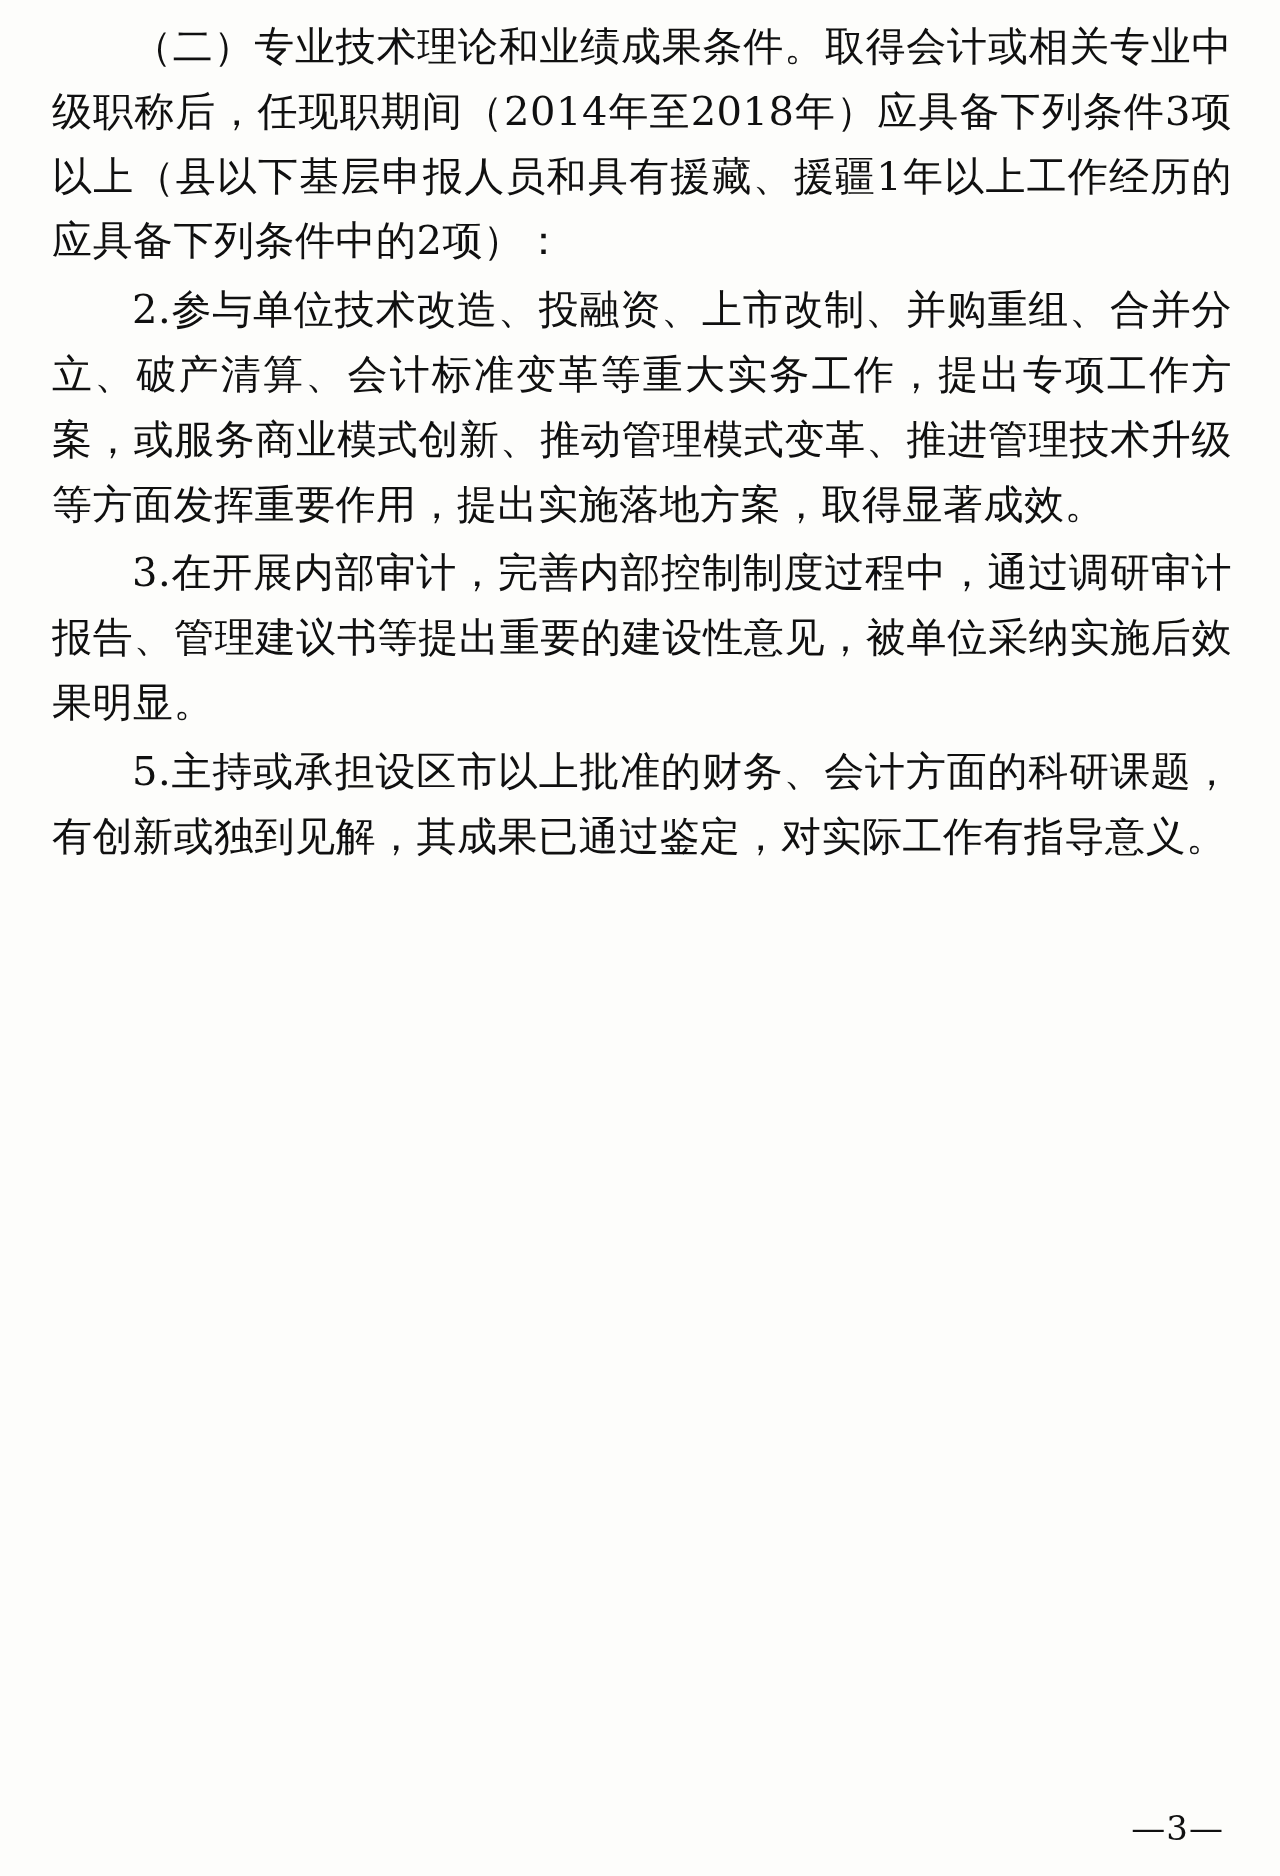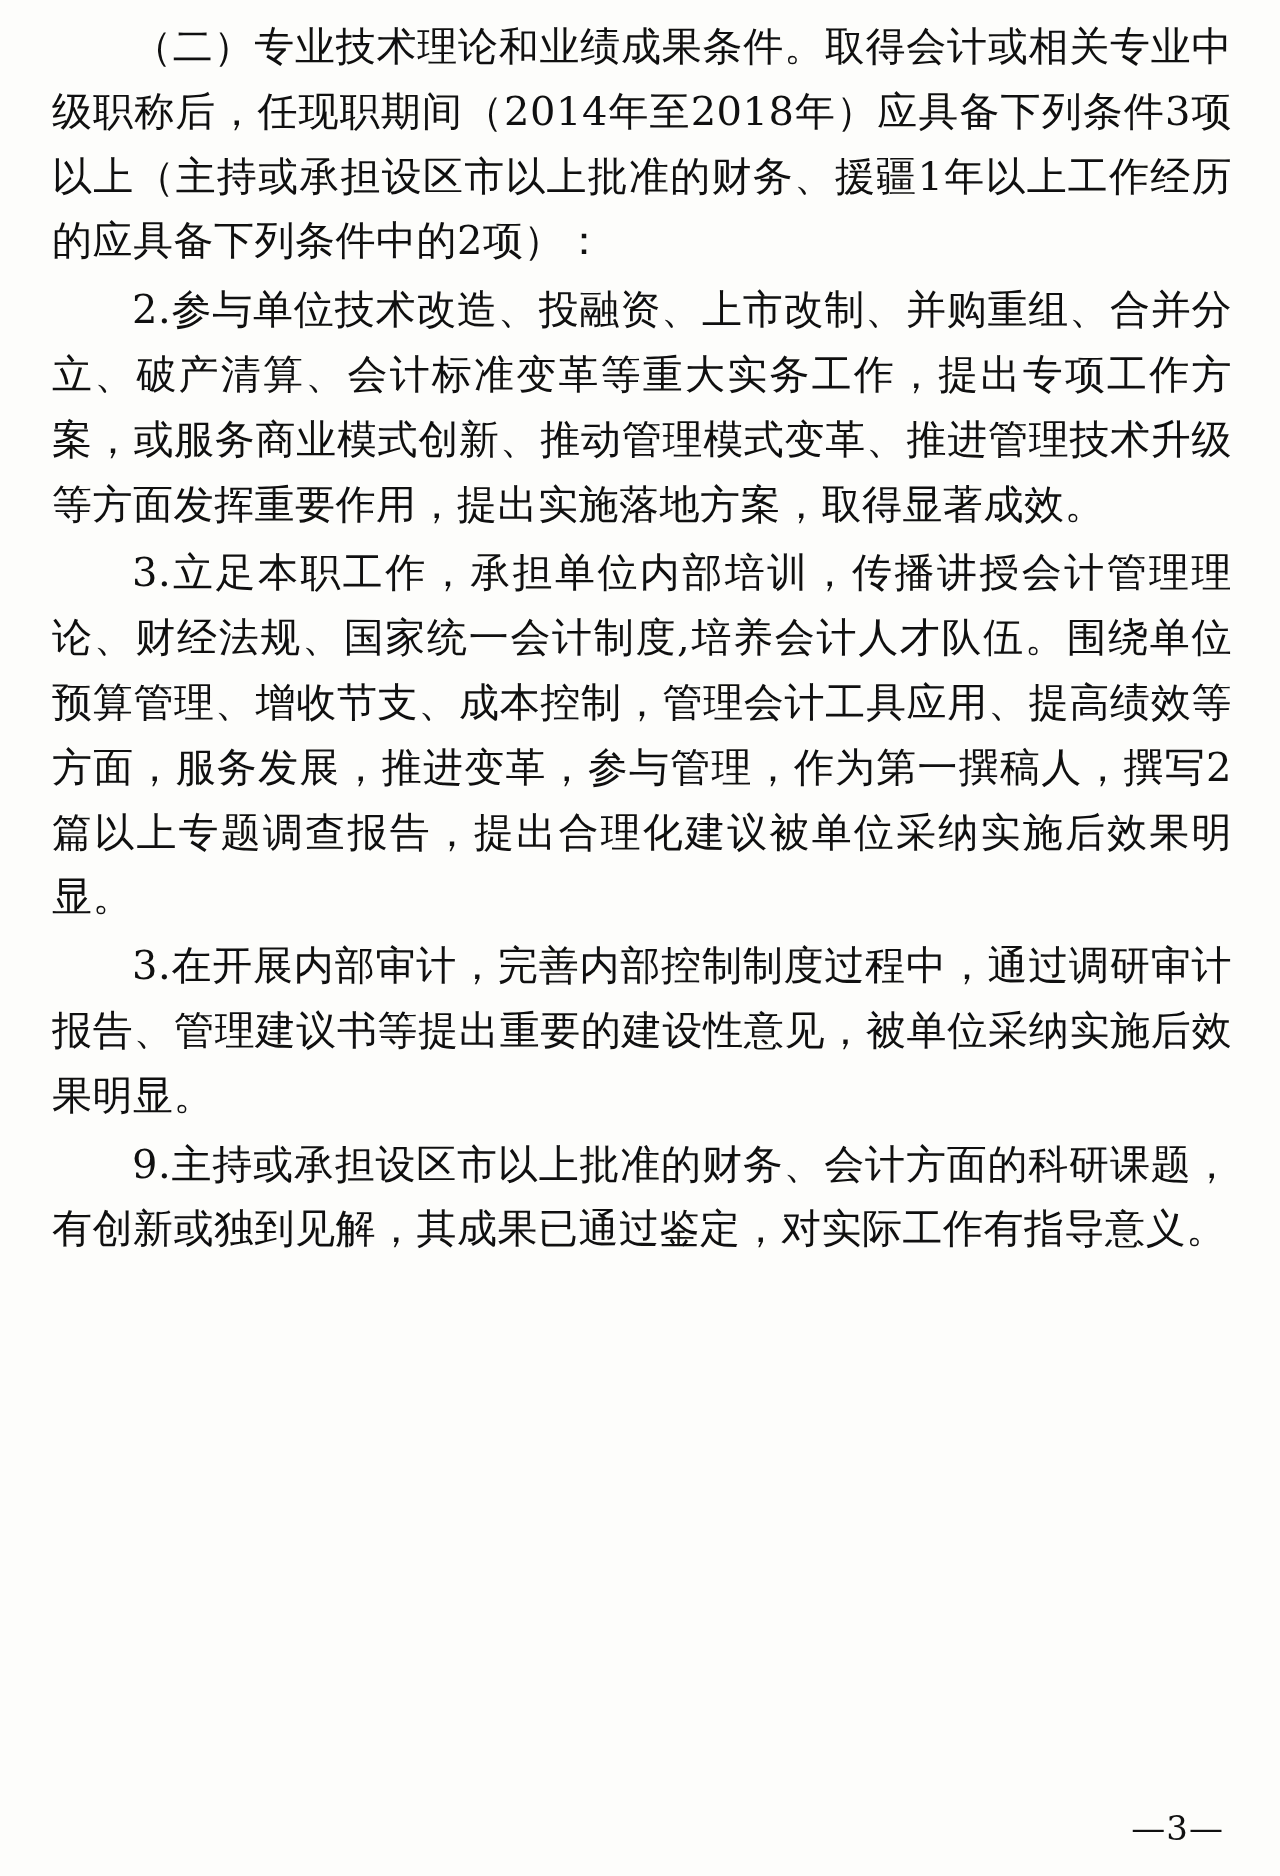--- a/index.html
+++ b/index.html
@@ -40,20 +40,19 @@
     color: #101010;
     letter-spacing: 1px;
     font-family: "DejaVu Serif", "Liberation Serif", serif;
   }
 </style>
 </head>
 <body>
 
 <div class="page">
   <div class="doc-body">
-    <p class="para">（二）专业技术理论和业绩成果条件。取得会计或相关专业中级职称后，任现职期间（2014年至2018年）应具备下列条件3项以上（主持或承担设区市以上批准的财务、援疆1年以上工作经历的应具备下列条件中的2项）：</p>
+    <p class="para">（二）专业技术理论和业绩成果条件。取得会计或相关专业中级职称后，任现职期间（2014年至2018年）应具备下列条件3项以上（县以下基层申报人员和具有援藏、援疆1年以上工作经历的应具备下列条件中的2项）：</p>
     <p class="para">2.参与单位技术改造、投融资、上市改制、并购重组、合并分立、破产清算、会计标准变革等重大实务工作，提出专项工作方案，或服务商业模式创新、推动管理模式变革、推进管理技术升级等方面发挥重要作用，提出实施落地方案，取得显著成效。</p>
-    <p class="para">3.立足本职工作，承担单位内部培训，传播讲授会计管理理论、财经法规、国家统一会计制度,培养会计人才队伍。围绕单位预算管理、增收节支、成本控制，管理会计工具应用、提高绩效等方面，服务发展，推进变革，参与管理，作为第一撰稿人，撰写2篇以上专题调查报告，提出合理化建议被单位采纳实施后效果明显。</p>
     <p class="para">3.在开展内部审计，完善内部控制制度过程中，通过调研审计报告、管理建议书等提出重要的建设性意见，被单位采纳实施后效果明显。</p>
-    <p class="para">9.主持或承担设区市以上批准的财务、会计方面的科研课题，有创新或独到见解，其成果已通过鉴定，对实际工作有指导意义。</p>
+    <p class="para">5.主持或承担设区市以上批准的财务、会计方面的科研课题，有创新或独到见解，其成果已通过鉴定，对实际工作有指导意义。</p>
   </div>
   <div class="page-number">—3—</div>
 </div>
 
 </body></html>

